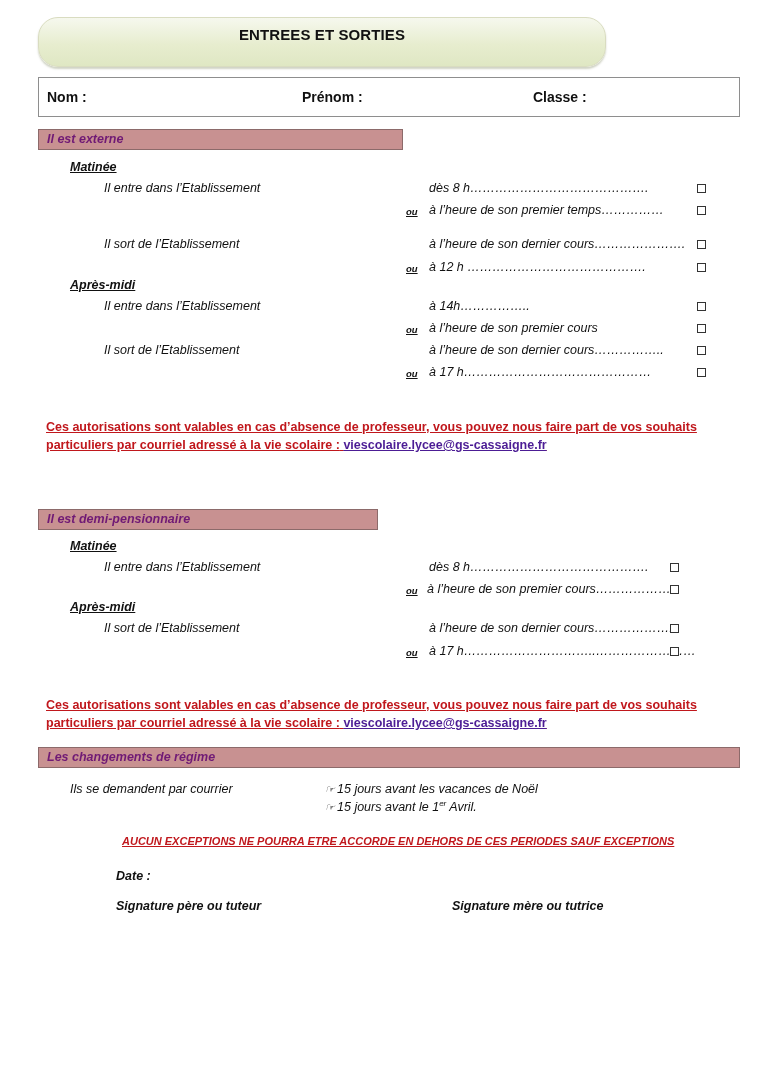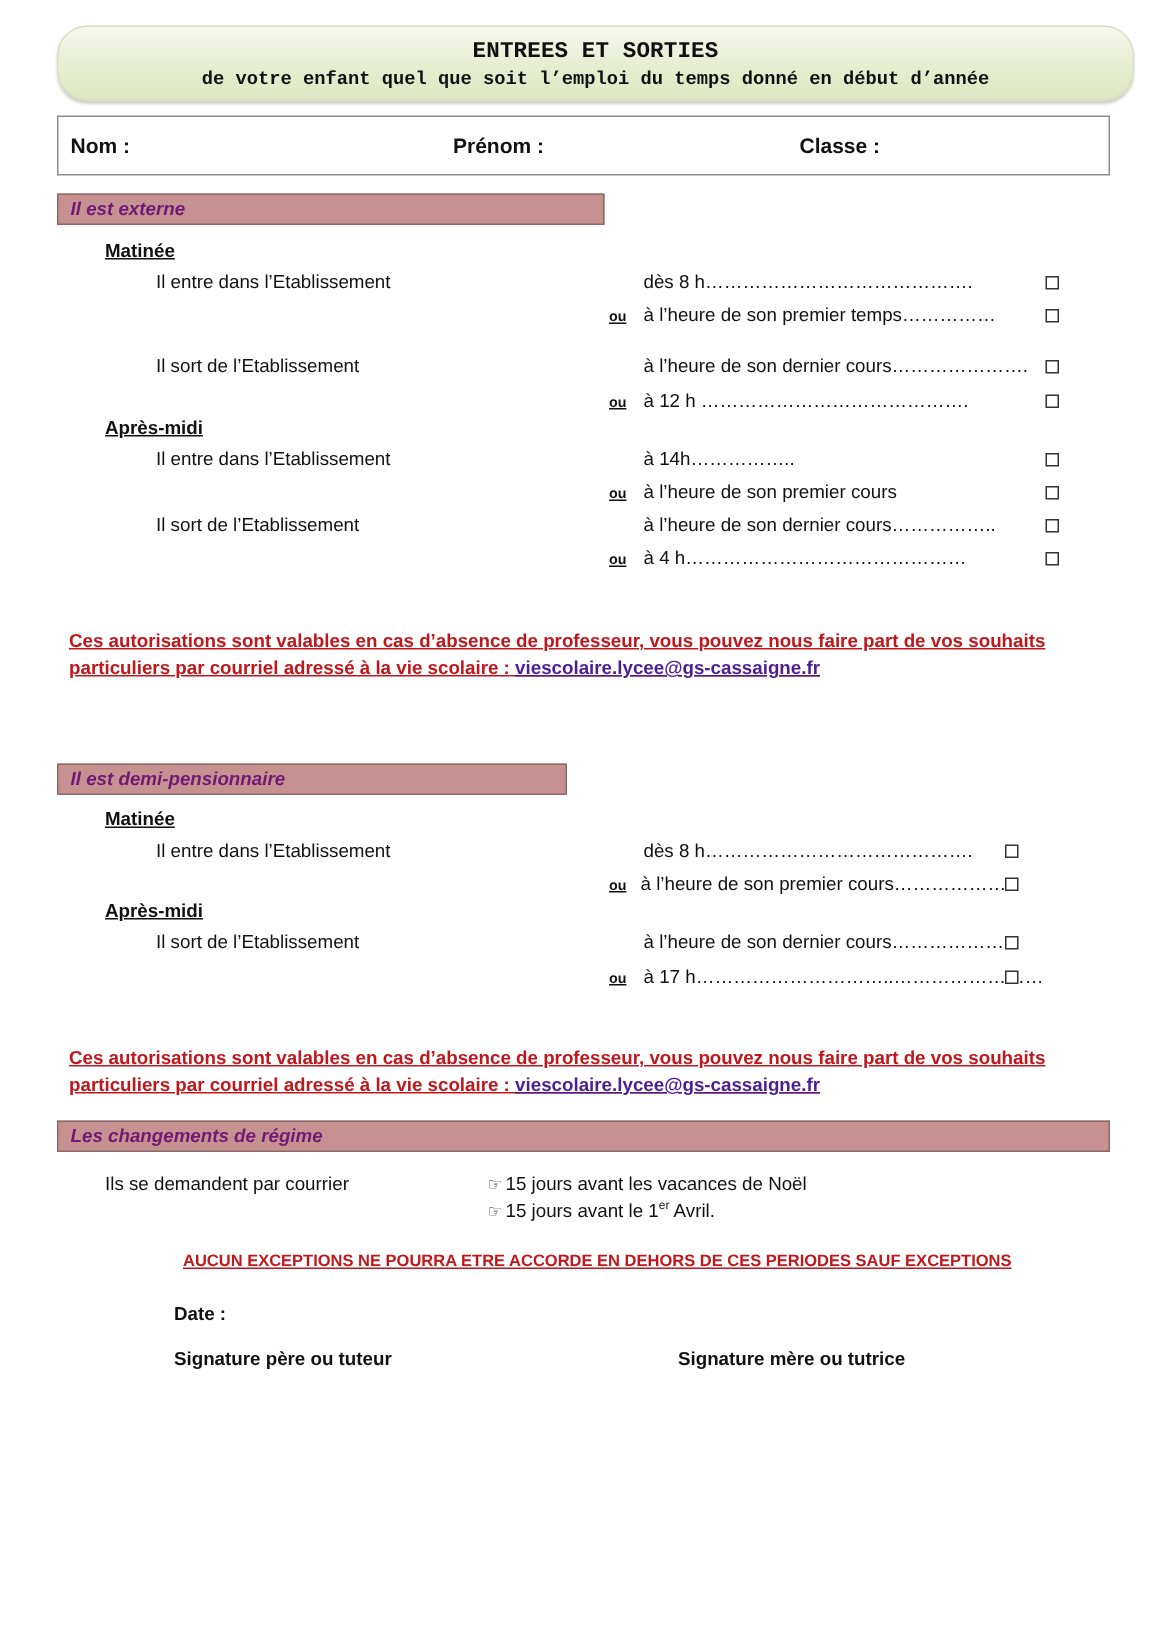--- a/index.html
+++ b/index.html
@@ -1,26 +1,25 @@
 <!DOCTYPE html>
 <html><head>
 <meta charset="utf-8">
 <style>
   * { box-sizing: border-box; margin: 0; padding: 0; }
   html, body { width: 768px; height: 1086px; background: #ffffff; }
   body { font-family: "Liberation Sans", sans-serif; color: #111; position: relative; overflow: hidden; font-size: 12.5px; }
-  .abs { position: absolute; white-space: nowrap; }
+  .abs { position: absolute; white-space: nowrap; font-style: italic; }
 
   .title-box {
-    position: absolute; left: 38px; top: 17px; width: 718px; height: 50px;
+    position: absolute; left: 38px; top: 17px; width: 568px; height: 50px;
     border: 1px solid #d9dcc0; border-radius: 20px;
     background: linear-gradient(to bottom, #f6f8ee 0%, #e7edcf 55%, #dfe7c3 100%);
     box-shadow: 0 2px 2px rgba(120,130,90,0.35);
     text-align: center;
-    font-family: Liberation Mono, monospace;
   }
   .title-main { font-weight: bold; font-size: 15px; margin-top: 8px; letter-spacing: 0.1px; }
   .title-sub { font-weight: bold; font-size: 12.5px; margin-top: 3px; }
 
   .ident-box {
     position: absolute; left: 38px; top: 77px; width: 702px; height: 40px;
     border: 1px solid #8e8e8e; background: #fff;
   }
   .ident-label { position: absolute; top: 11px; font-weight: bold; font-size: 14px; }
 
@@ -43,21 +42,20 @@
 
   .warn { color: #c0171c; font-weight: bold; text-decoration: underline; font-size: 11px; }
   .bold { font-weight: bold; }
   .bullet-icon { display: inline-block; width: 12px; font-size: 11px; }
 </style>
 </head>
 <body>
 
 <div class="title-box">
   <div class="title-main">ENTREES ET SORTIES</div>
-  <div class="title-sub">de votre enfant quel que soit l’emploi du temps donné en début d’année</div>
 </div>
 
 <div class="ident-box">
   <span class="ident-label" style="left:8px;">Nom :</span>
   <span class="ident-label" style="left:263px;">Prénom :</span>
   <span class="ident-label" style="left:494px;">Classe :</span>
 </div>
 
 <div class="bar" style="left:38px; top:129px; width:365px;">
   <span>Il est externe</span>
@@ -89,21 +87,21 @@
 
 <span class="abs ou" style="left:406px; top:324px;">ou</span>
 <span class="abs opt" style="left:429px; top:321px;">à l’heure de son premier cours</span>
 <span class="chk" style="left:697px; top:324px;"></span>
 
 <span class="abs row-label" style="left:104px; top:343px;">Il sort de l’Etablissement</span>
 <span class="abs opt" style="left:429px; top:343px;">à l’heure de son dernier cours……………..</span>
 <span class="chk" style="left:697px; top:346px;"></span>
 
 <span class="abs ou" style="left:406px; top:368px;">ou</span>
-<span class="abs opt" style="left:429px; top:365px;">à 4 h………………………………………</span>
+<span class="abs opt" style="left:429px; top:365px;">à 17 h………………………………………</span>
 <span class="chk" style="left:697px; top:368px;"></span>
 
 <div class="notice" style="top:418px;">
   <div>Ces autorisations sont valables en cas d’absence de professeur, vous pouvez nous faire part de vos souhaits</div>
   <div><span>particuliers par courriel adressé à la vie scolaire :</span> <a>viescolaire.lycee@gs-cassaigne.fr</a></div>
 </div>
 
 <div class="bar" style="left:38px; top:509px; width:340px;">
   <span>Il est demi-pensionnaire</span>
 </div>

